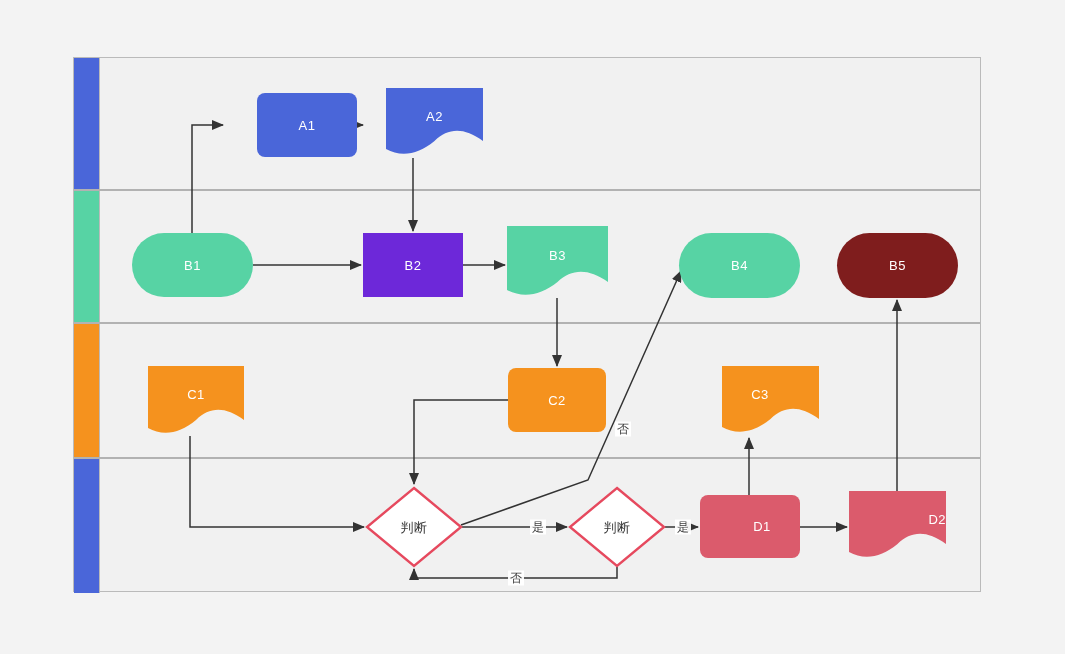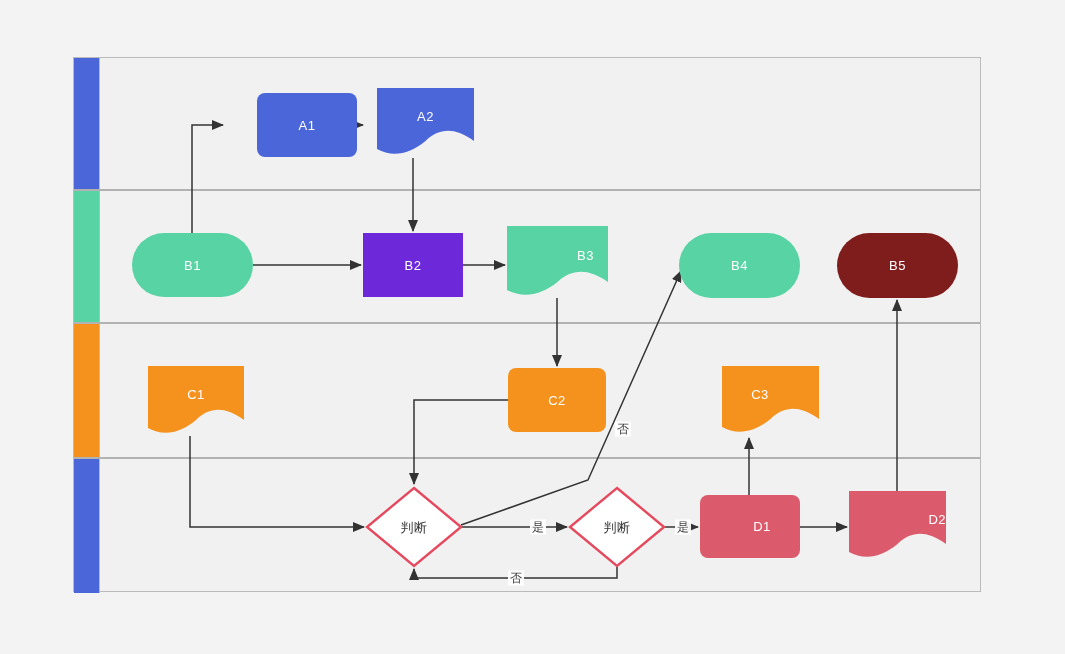--- a/index.html
+++ b/index.html
@@ -60,37 +60,37 @@
       <polyline points="461,525 588,480 681,271" fill="none" stroke="#333333" stroke-width="1.5" marker-end="url(#arr)"></polyline>
       <polyline points="665,527 698,527" fill="none" stroke="#333333" stroke-width="1.5" marker-end="url(#arr)"></polyline>
       <polyline points="617,567 617,578 414,578 414,569" fill="none" stroke="#333333" stroke-width="1.5" marker-end="url(#arr)"></polyline>
       <polyline points="749,495 749,438" fill="none" stroke="#333333" stroke-width="1.5" marker-end="url(#arr)"></polyline>
       <polyline points="800,527 847,527" fill="none" stroke="#333333" stroke-width="1.5" marker-end="url(#arr)"></polyline>
       <polyline points="897,493 897,300" fill="none" stroke="#333333" stroke-width="1.5" marker-end="url(#arr)"></polyline>
     </svg>
     <div class="node" style="left: 225px; top: 93px; width: 100px; height: 64px; background: rgb(74, 102, 217); border-radius: 8px; margin-left: 32px;">
       <span class="node-label" style="color: rgb(255, 255, 255);">A1</span>
     </div>
-    <div class="node" style="left: 377px; top: 90px; width: 97px; height: 67px;">
+    <div class="node" style="left: 386px; top: 90px; width: 97px; height: 67px;">
       <svg class="shape" width="97" height="71">
         <path d="M0,0 L97,0 L97,53 C77.6,39 62.1,40 48.5,53 C32.0,67 14.5,69 0,61 Z" fill="#4a66d9"></path>
       </svg>
       <span class="node-label doc-label" style="top: 20px; color: rgb(255, 255, 255);">A2</span>
     </div>
     <div class="node" style="left: 132px; top: 233px; width: 121px; height: 64px; background: rgb(87, 211, 164); border-radius: 32px;">
       <span class="node-label" style="color: rgb(255, 255, 255);">B1</span>
     </div>
     <div class="node" style="left: 363px; top: 233px; width: 100px; height: 64px; background: #6d28d9; border-radius: 0;">
       <span class="node-label" style="color: rgb(255, 255, 255);">B2</span>
     </div>
     <div class="node" style="left: 507px; top: 228px; width: 101px; height: 70px;">
       <svg class="shape" width="101" height="74">
         <path d="M0,0 L101,0 L101,56 C80.8,42 64.6,43 50.5,56 C33.3,70 15.1,72 0,64 Z" fill="#57d3a4"></path>
       </svg>
-      <span class="node-label doc-label" style="top: 21px; color: rgb(255, 255, 255); padding-left: 28px;">B3</span>
+      <span class="node-label doc-label" style="top: 21px; color: rgb(255, 255, 255);">B3</span>
     </div>
     <div class="node" style="left: 679px; top: 233px; width: 121px; height: 65px; background: rgb(87, 211, 164); border-radius: 32.5px;">
       <span class="node-label" style="color: rgb(255, 255, 255);">B4</span>
     </div>
     <div class="node" style="left: 837px; top: 233px; width: 121px; height: 65px; background: #7f1d1d; border-radius: 32.5px;">
       <span class="node-label" style="color: rgb(255, 255, 255);">B5</span>
     </div>
     <div class="node" style="left: 142px; top: 368px; width: 108px; height: 68px;">
       <svg class="shape" width="96" height="72">
         <path d="M0,0 L96,0 L96,54 C76.8,40 61.4,41 48.0,54 C31.7,68 14.4,70 0,62 Z" fill="#f5921e"></path>

